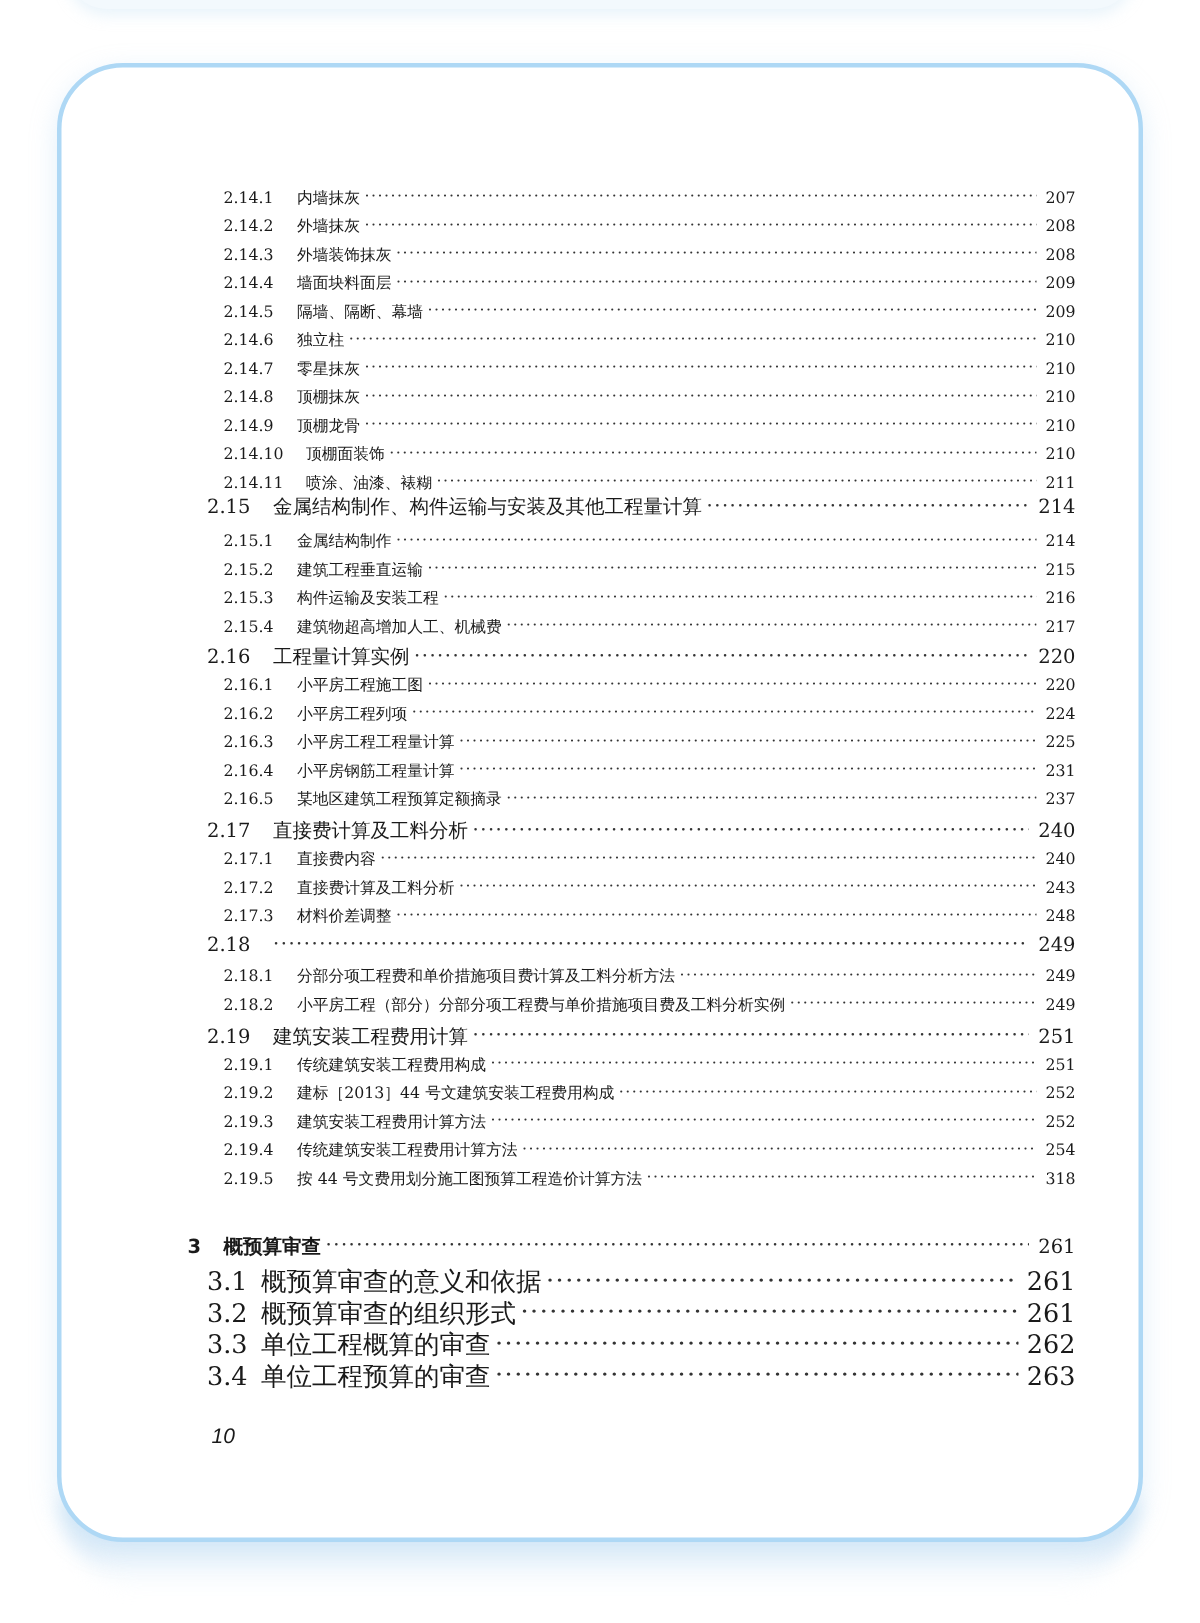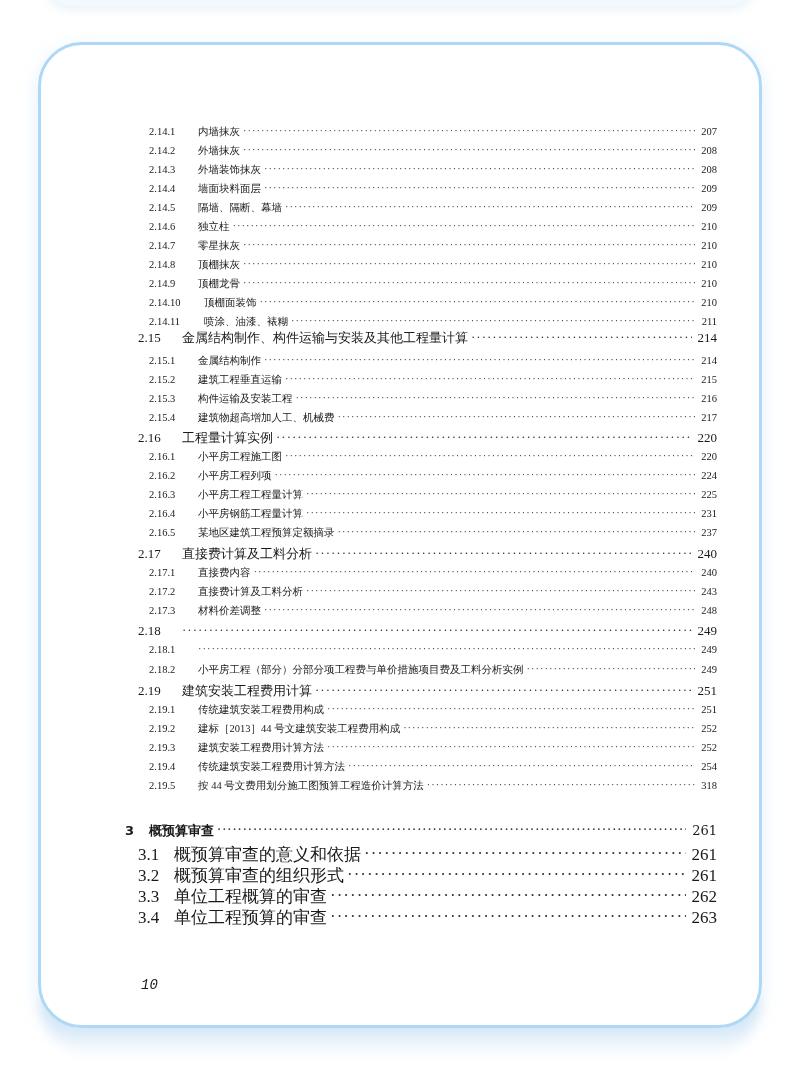--- a/index.html
+++ b/index.html
@@ -51,21 +51,20 @@
       position: absolute;
       left: 0;
       top: 0;
       width: 100%;
     }
     .row {
       position: absolute;
       display: flex;
       align-items: baseline;
       white-space: nowrap;
-      font-family: Liberation Serif, serif;
     }
     .row .num {
       display: inline-block;
       flex: 0 0 auto;
     }
     .row .title {
       flex: 0 0 auto;
       padding-right: 3px;
     }
     .row .dots {
@@ -115,24 +114,24 @@
     .lvl2b {
       left: 97px;
       width: 579px;
       font-size: 17px;
       height: 20px;
     }
     .lvl2b .num { width: 36px; }
     .page-number {
       position: absolute;
       left: 100px;
-      top: 932px;
+      top: 904px;
       font-size: 14px;
       font-style: italic;
-      font-family: Liberation Mono, monospace;
+      font-family: Liberation Sans, sans-serif;
       text-align: right;
     }
   </style>
 </head>
 <body>
 
 <div class="top-shadow"></div>
 <div class="bottom-glow"></div>
 
 <div class="page-card">
@@ -298,20 +297,21 @@
       <span class="page">248</span>
     </div>
 
     <div class="row lvl2" style="top:578px">
       <span class="num">2.18</span>
       <span class="dots">··································································································································································</span>
       <span class="page">249</span>
     </div>
     <div class="row lvl3" style="top:599px">
       <span class="num">2.18.1</span>
+      <span class="title">分部分项工程费和单价措施项目费计算及工料分析方法</span>
       <span class="dots">··································································································································································</span>
       <span class="page">249</span>
     </div>
     <div class="row lvl3" style="top:618px">
       <span class="num">2.18.2</span>
       <span class="title">小平房工程（部分）分部分项工程费与单价措施项目费及工料分析实例</span>
       <span class="dots">··································································································································································</span>
       <span class="page">249</span>
     </div>
 

